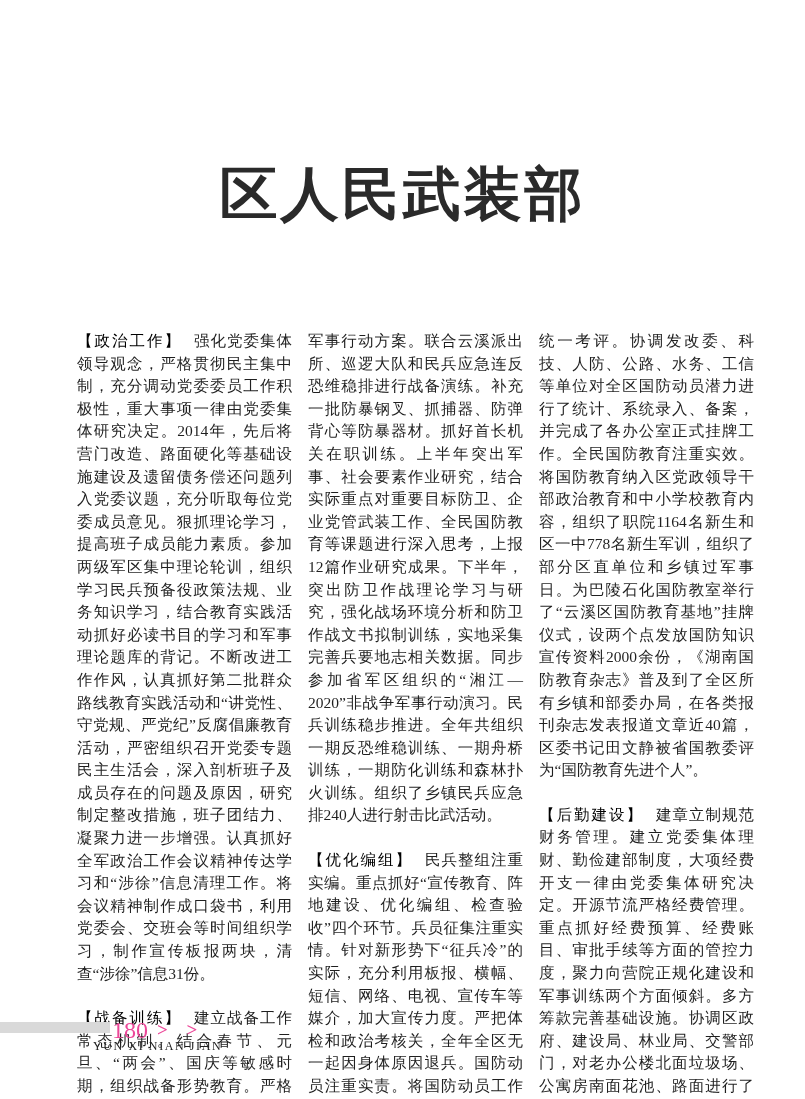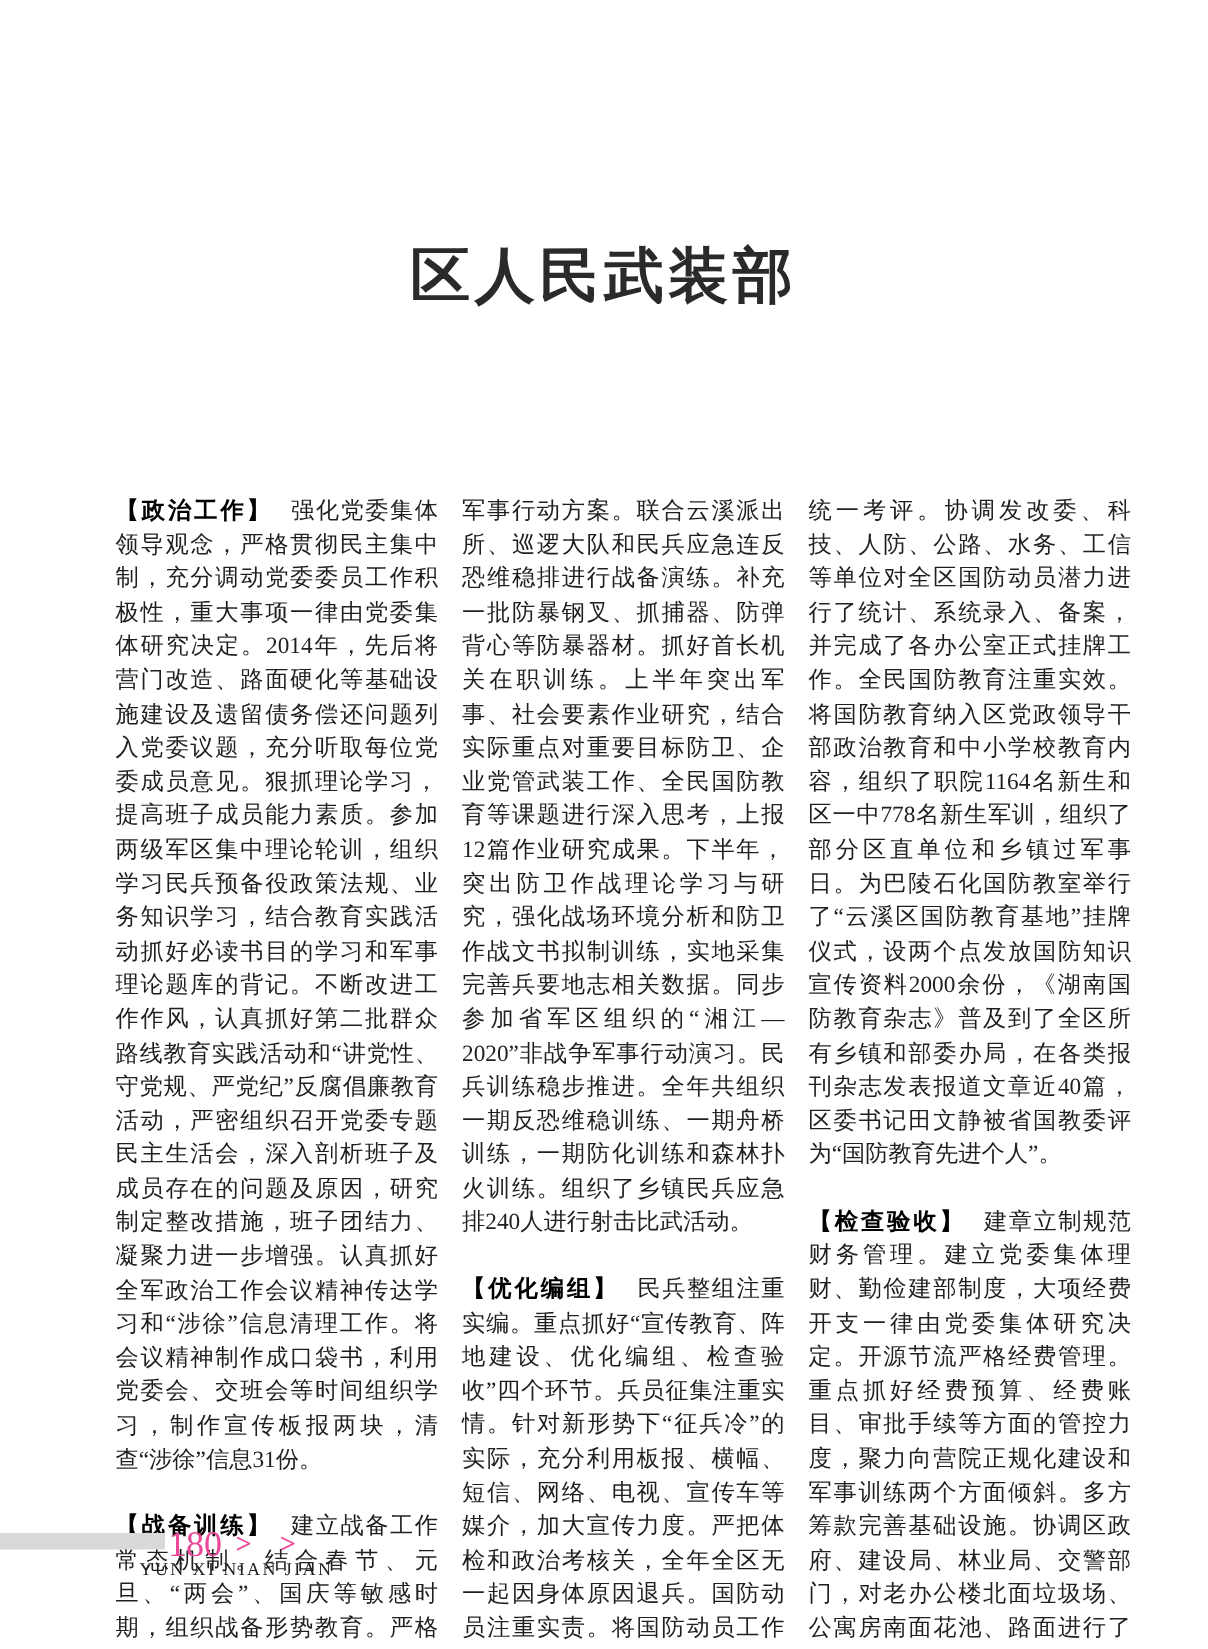--- a/index.html
+++ b/index.html
@@ -9,21 +9,21 @@
     position: relative;
     font-family: "Liberation Serif", "DejaVu Serif", serif;
     overflow: hidden;
   }
   .sheet { position: absolute; inset: 0; background: #ffffff; }
 
   .page-title {
     position: absolute;
     top: 156px; left: 0; width: 100%;
     text-align: center;
-    font-size: 40px;
+    font-size: 58px;
     font-weight: 700;
     letter-spacing: 3px;
     color: #2a2a2a;
     margin: 0;
     font-family: "DejaVu Serif", "Liberation Serif", serif;
   }
 
   .columns {
     position: absolute;
     top: 330px; left: 77px;
@@ -36,21 +36,21 @@
     flex: 0 0 215px;
     font-size: 15.5px;
     line-height: 22.6px;
     text-align: justify;
     color: #1f1f1f;
     overflow-wrap: break-word;
   }
   .blk { margin: 0; }
   .blk + .blk { margin-top: 22px; }
   .blk-heading {
-    font-weight: 700;
+    font-weight: 400;
     color: #000000;
     letter-spacing: 1px;
     margin-right: 12px;
   }
 
   .footer-bar {
     position: absolute;
     left: 0; top: 1022px;
     width: 110px; height: 11px;
   }
@@ -88,21 +88,21 @@
     <div class="column">
         <p class="blk"><span class="blk-heading">【政治工作】</span><span>强化党委集体领导观念，严格贯彻民主集中制，充分调动党委委员工作积极性，重大事项一律由党委集体研究决定。2014年，先后将营门改造、路面硬化等基础设施建设及遗留债务偿还问题列入党委议题，充分听取每位党委成员意见。狠抓理论学习，提高班子成员能力素质。参加两级军区集中理论轮训，组织学习民兵预备役政策法规、业务知识学习，结合教育实践活动抓好必读书目的学习和军事理论题库的背记。不断改进工作作风，认真抓好第二批群众路线教育实践活动和“讲党性、守党规、严党纪”反腐倡廉教育活动，严密组织召开党委专题民主生活会，深入剖析班子及成员存在的问题及原因，研究制定整改措施，班子团结力、凝聚力进一步增强。认真抓好全军政治工作会议精神传达学习和“涉徐”信息清理工作。将会议精神制作成口袋书，利用党委会、交班会等时间组织学习，制作宣传板报两块，清查“涉徐”信息31份。</span></p>
         <p class="blk"><span class="blk-heading">【战备训练】</span><span>建立战备工作常态机制。结合春节、元旦、“两会”、国庆等敏感时期，组织战备形势教育。严格落实战备值班制度，修订完善23个防卫作战方案和非战争</span></p>
       </div>
     <div class="column">
         <p class="blk"><span>军事行动方案。联合云溪派出所、巡逻大队和民兵应急连反恐维稳排进行战备演练。补充一批防暴钢叉、抓捕器、防弹背心等防暴器材。抓好首长机关在职训练。上半年突出军事、社会要素作业研究，结合实际重点对重要目标防卫、企业党管武装工作、全民国防教育等课题进行深入思考，上报12篇作业研究成果。下半年，突出防卫作战理论学习与研究，强化战场环境分析和防卫作战文书拟制训练，实地采集完善兵要地志相关数据。同步参加省军区组织的“湘江—2020”非战争军事行动演习。民兵训练稳步推进。全年共组织一期反恐维稳训练、一期舟桥训练，一期防化训练和森林扑火训练。组织了乡镇民兵应急排240人进行射击比武活动。</span></p>
         <p class="blk"><span class="blk-heading">【优化编组】</span><span>民兵整组注重实编。重点抓好“宣传教育、阵地建设、优化编组、检查验收”四个环节。兵员征集注重实情。针对新形势下“征兵冷”的实际，充分利用板报、横幅、短信、网络、电视、宣传车等媒介，加大宣传力度。严把体检和政治考核关，全年全区无一起因身体原因退兵。国防动员注重实责。将国防动员工作纳入党委议军会统一研究，纳入政府工作计划统一部署，纳入党委和政府责任目标</span></p>
       </div>
     <div class="column">
         <p class="blk"><span>统一考评。协调发改委、科技、人防、公路、水务、工信等单位对全区国防动员潜力进行了统计、系统录入、备案，并完成了各办公室正式挂牌工作。全民国防教育注重实效。将国防教育纳入区党政领导干部政治教育和中小学校教育内容，组织了职院1164名新生和区一中778名新生军训，组织了部分区直单位和乡镇过军事日。为巴陵石化国防教室举行了“云溪区国防教育基地”挂牌仪式，设两个点发放国防知识宣传资料2000余份，《湖南国防教育杂志》普及到了全区所有乡镇和部委办局，在各类报刊杂志发表报道文章近40篇，区委书记田文静被省国教委评为“国防教育先进个人”。</span></p>
-        <p class="blk"><span class="blk-heading">【检查验收】</span><span>建章立制规范财务管理。建立党委集体理财、勤俭建部制度，大项经费开支一律由党委集体研究决定。开源节流严格经费管理。重点抓好经费预算、经费账目、审批手续等方面的管控力度，聚力向营院正规化建设和军事训练两个方面倾斜。多方筹款完善基础设施。协调区政府、建设局、林业局、交警部门，对老办公楼北面垃圾场、公寓房南面花池、路面进行了硬化整理，铺设SB700多平方米，建设花池100多平方米，改造了营门和</span></p>
+        <p class="blk"><span class="blk-heading">【后勤建设】</span><span>建章立制规范财务管理。建立党委集体理财、勤俭建部制度，大项经费开支一律由党委集体研究决定。开源节流严格经费管理。重点抓好经费预算、经费账目、审批手续等方面的管控力度，聚力向营院正规化建设和军事训练两个方面倾斜。多方筹款完善基础设施。协调区政府、建设局、林业局、交警部门，对老办公楼北面垃圾场、公寓房南面花池、路面进行了硬化整理，铺设SB700多平方米，建设花池100多平方米，改造了营门和</span></p>
       </div>
   </div>
 
   <div class="footer-bar" style="background: rgb(217, 217, 217);"></div>
 
   <div class="footer-pagenum">
     <span>180</span><span class="footer-arrows">&gt; &gt;</span>
   </div>
 
   <div class="footer-journal">YUN XI NIAN JIAN</div>

